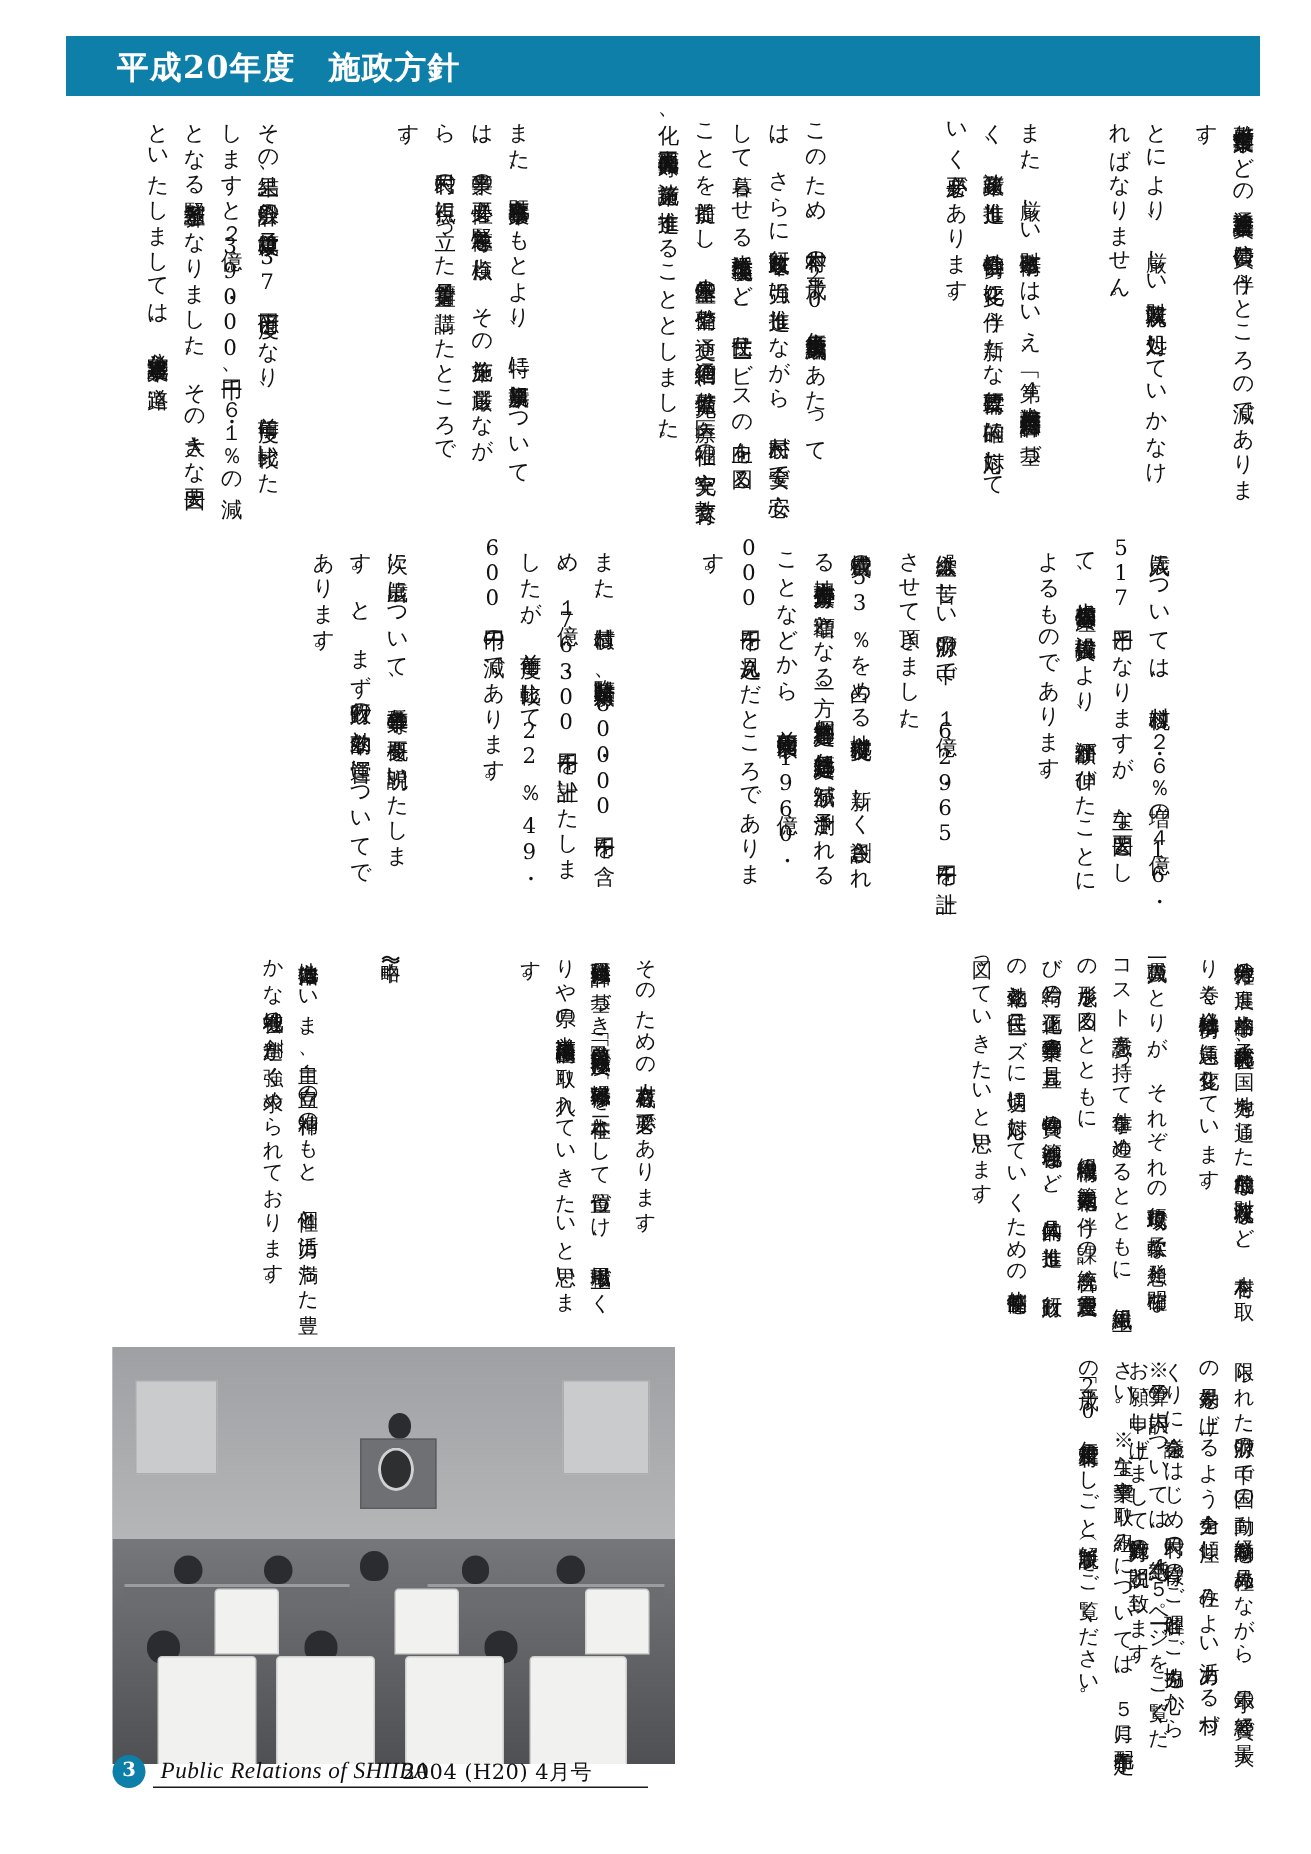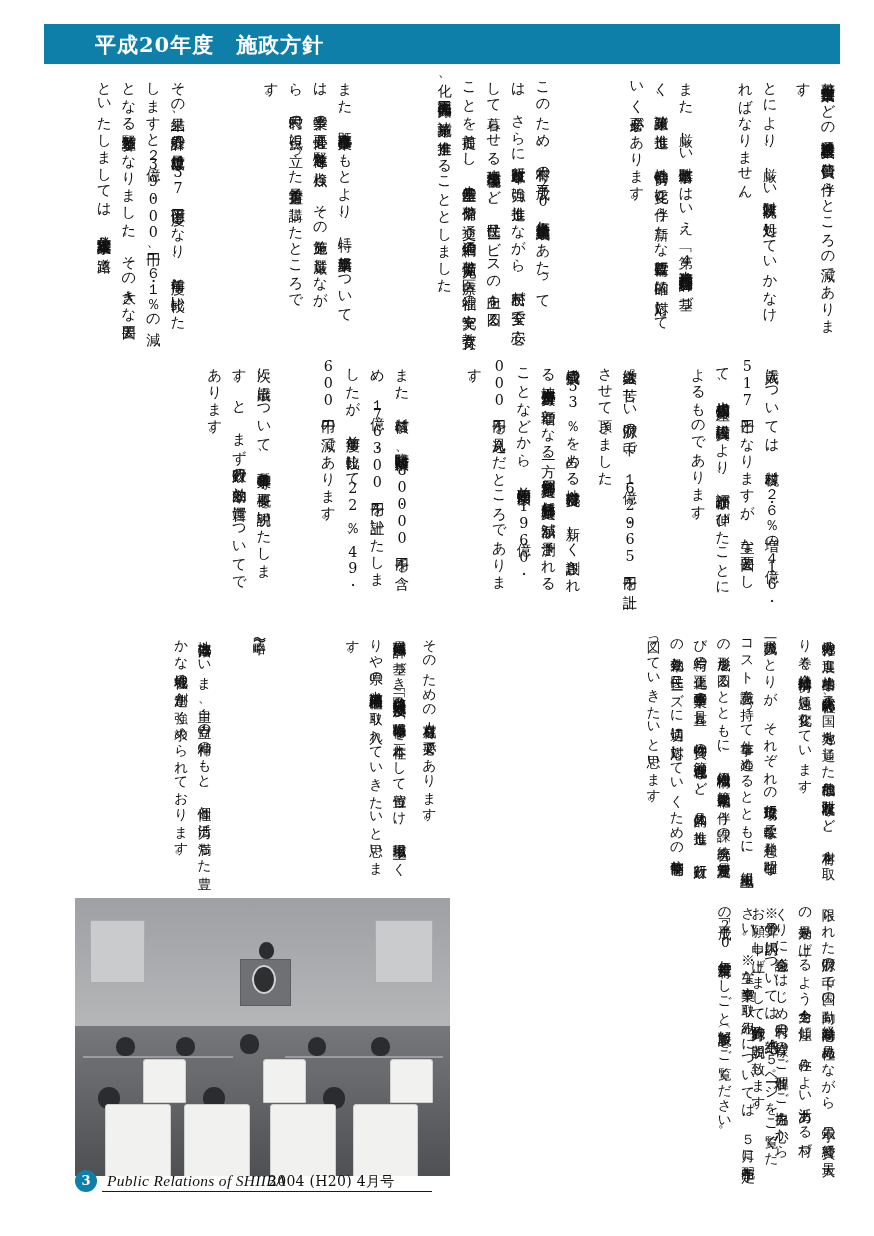--- a/index.html
+++ b/index.html
@@ -28,21 +28,21 @@
   #header-banner .accent {
     position: absolute;
     left: 0;
     top: 0;
     width: 10px;
     height: 40px;
     background: #ffffff;
   }
   #header-title {
     position: absolute;
-    left: 61px;
+    left: 44px;
     top: 7px;
     font-size: 21px;
     font-weight: bold;
     letter-spacing: 1px;
     color: #ffffff;
     font-family: "DejaVu Serif", "Liberation Serif", serif;
     white-space: pre;
   }
 
   

